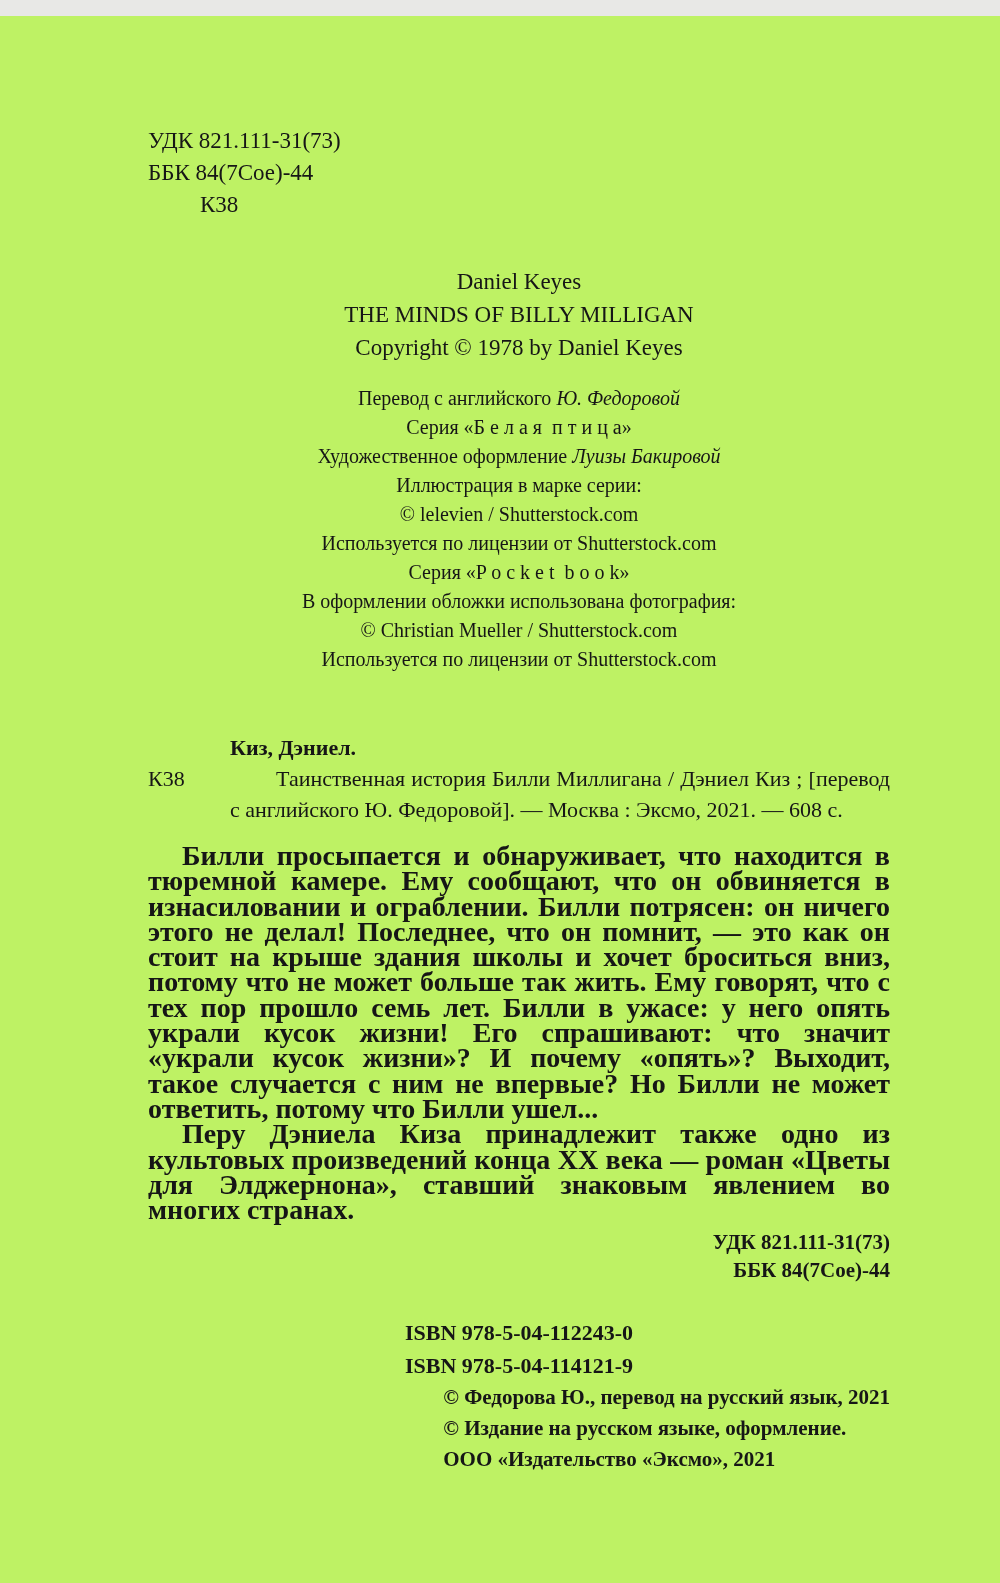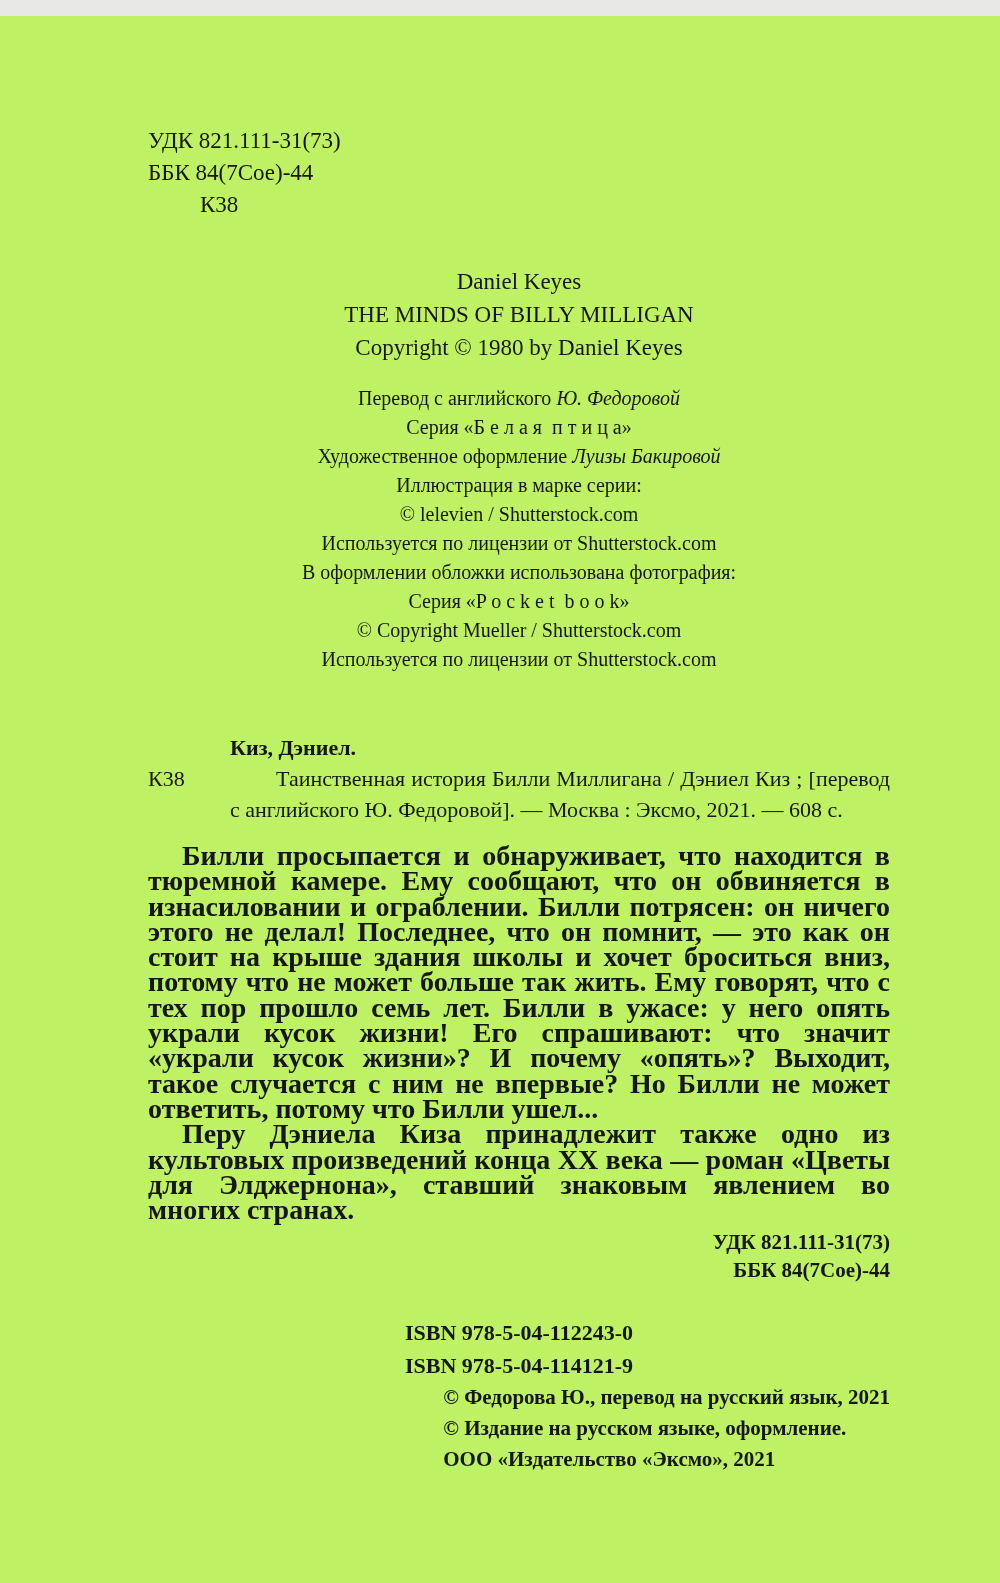--- a/index.html
+++ b/index.html
@@ -55,33 +55,33 @@
 
   <div class="top-block">
     <div>УДК 821.111-31(73)</div>
     <div>ББК 84(7Сое)-44</div>
     <div class="top-k38">К38</div>
   </div>
 
   <div class="original-block centered">
     <div>Daniel Keyes</div>
     <div>THE MINDS OF BILLY MILLIGAN</div>
-    <div>Copyright © 1980 by Daniel Keyes</div>
+    <div>Copyright © 1978 by Daniel Keyes</div>
   </div>
 
   <div class="credits-block centered">
     <div class="c-line"><span>Перевод с английского </span><i>Ю. Федоровой</i></div>
     <div class="c-line">Серия «Б е л а я  п т и ц а»</div>
     <div class="c-line"><span>Художественное оформление </span><i>Луизы Бакировой</i></div>
     <div class="c-line">Иллюстрация в марке серии:</div>
     <div class="c-line">© lelevien / Shutterstock.com</div>
     <div class="c-line">Используется по лицензии от Shutterstock.com</div>
+    <div class="c-line">Серия «P o c k e t  b o o k»</div>
     <div class="c-line">В оформлении обложки использована фотография:</div>
-    <div class="c-line">Серия «P o c k e t  b o o k»</div>
-    <div class="c-line">© Copyright Mueller / Shutterstock.com</div>
+    <div class="c-line">© Christian Mueller / Shutterstock.com</div>
     <div class="c-line">Используется по лицензии от Shutterstock.com</div>
   </div>
 
   <div class="catalog">
     <div class="catalog-k38">К38</div>
     <div class="catalog-body">
       <div class="catalog-author">Киз, Дэниел.</div>
       <div class="catalog-entry">Таинственная история Билли Миллигана / Дэниел Киз ; [перевод с английского Ю. Федоровой]. — Москва : Эксмо, 2021. — 608 с.</div>
     </div>
   </div>

